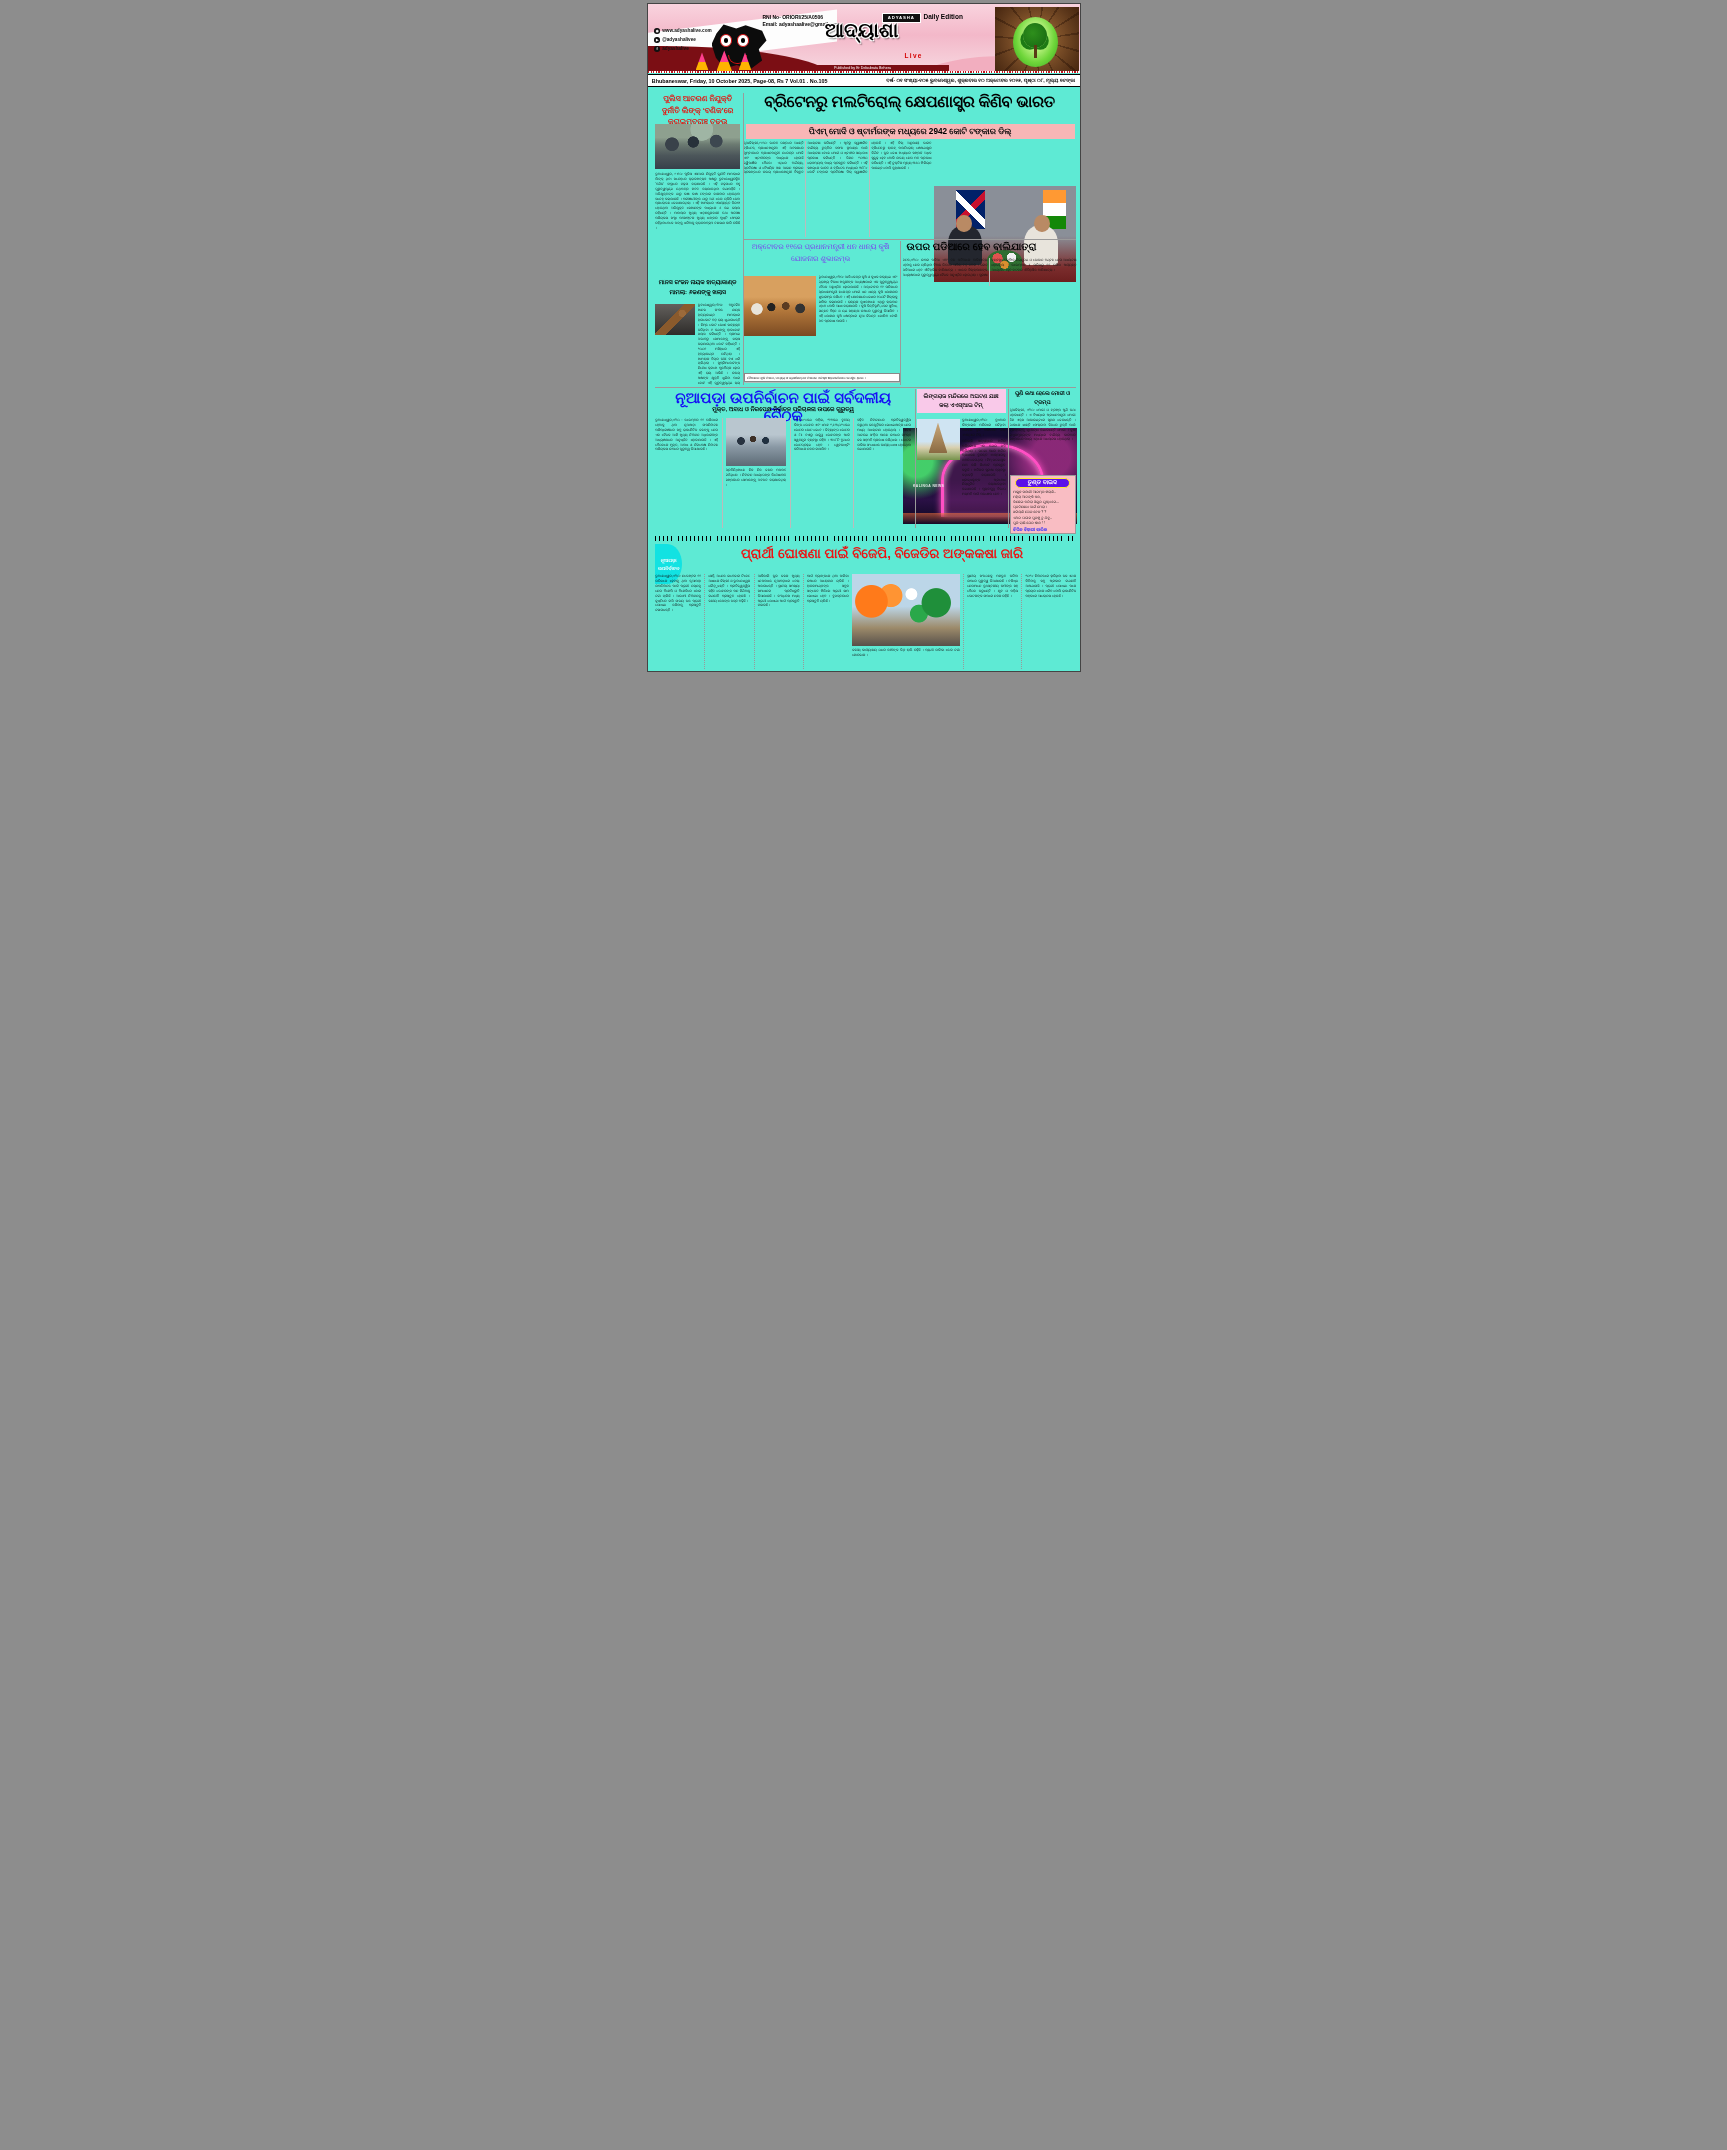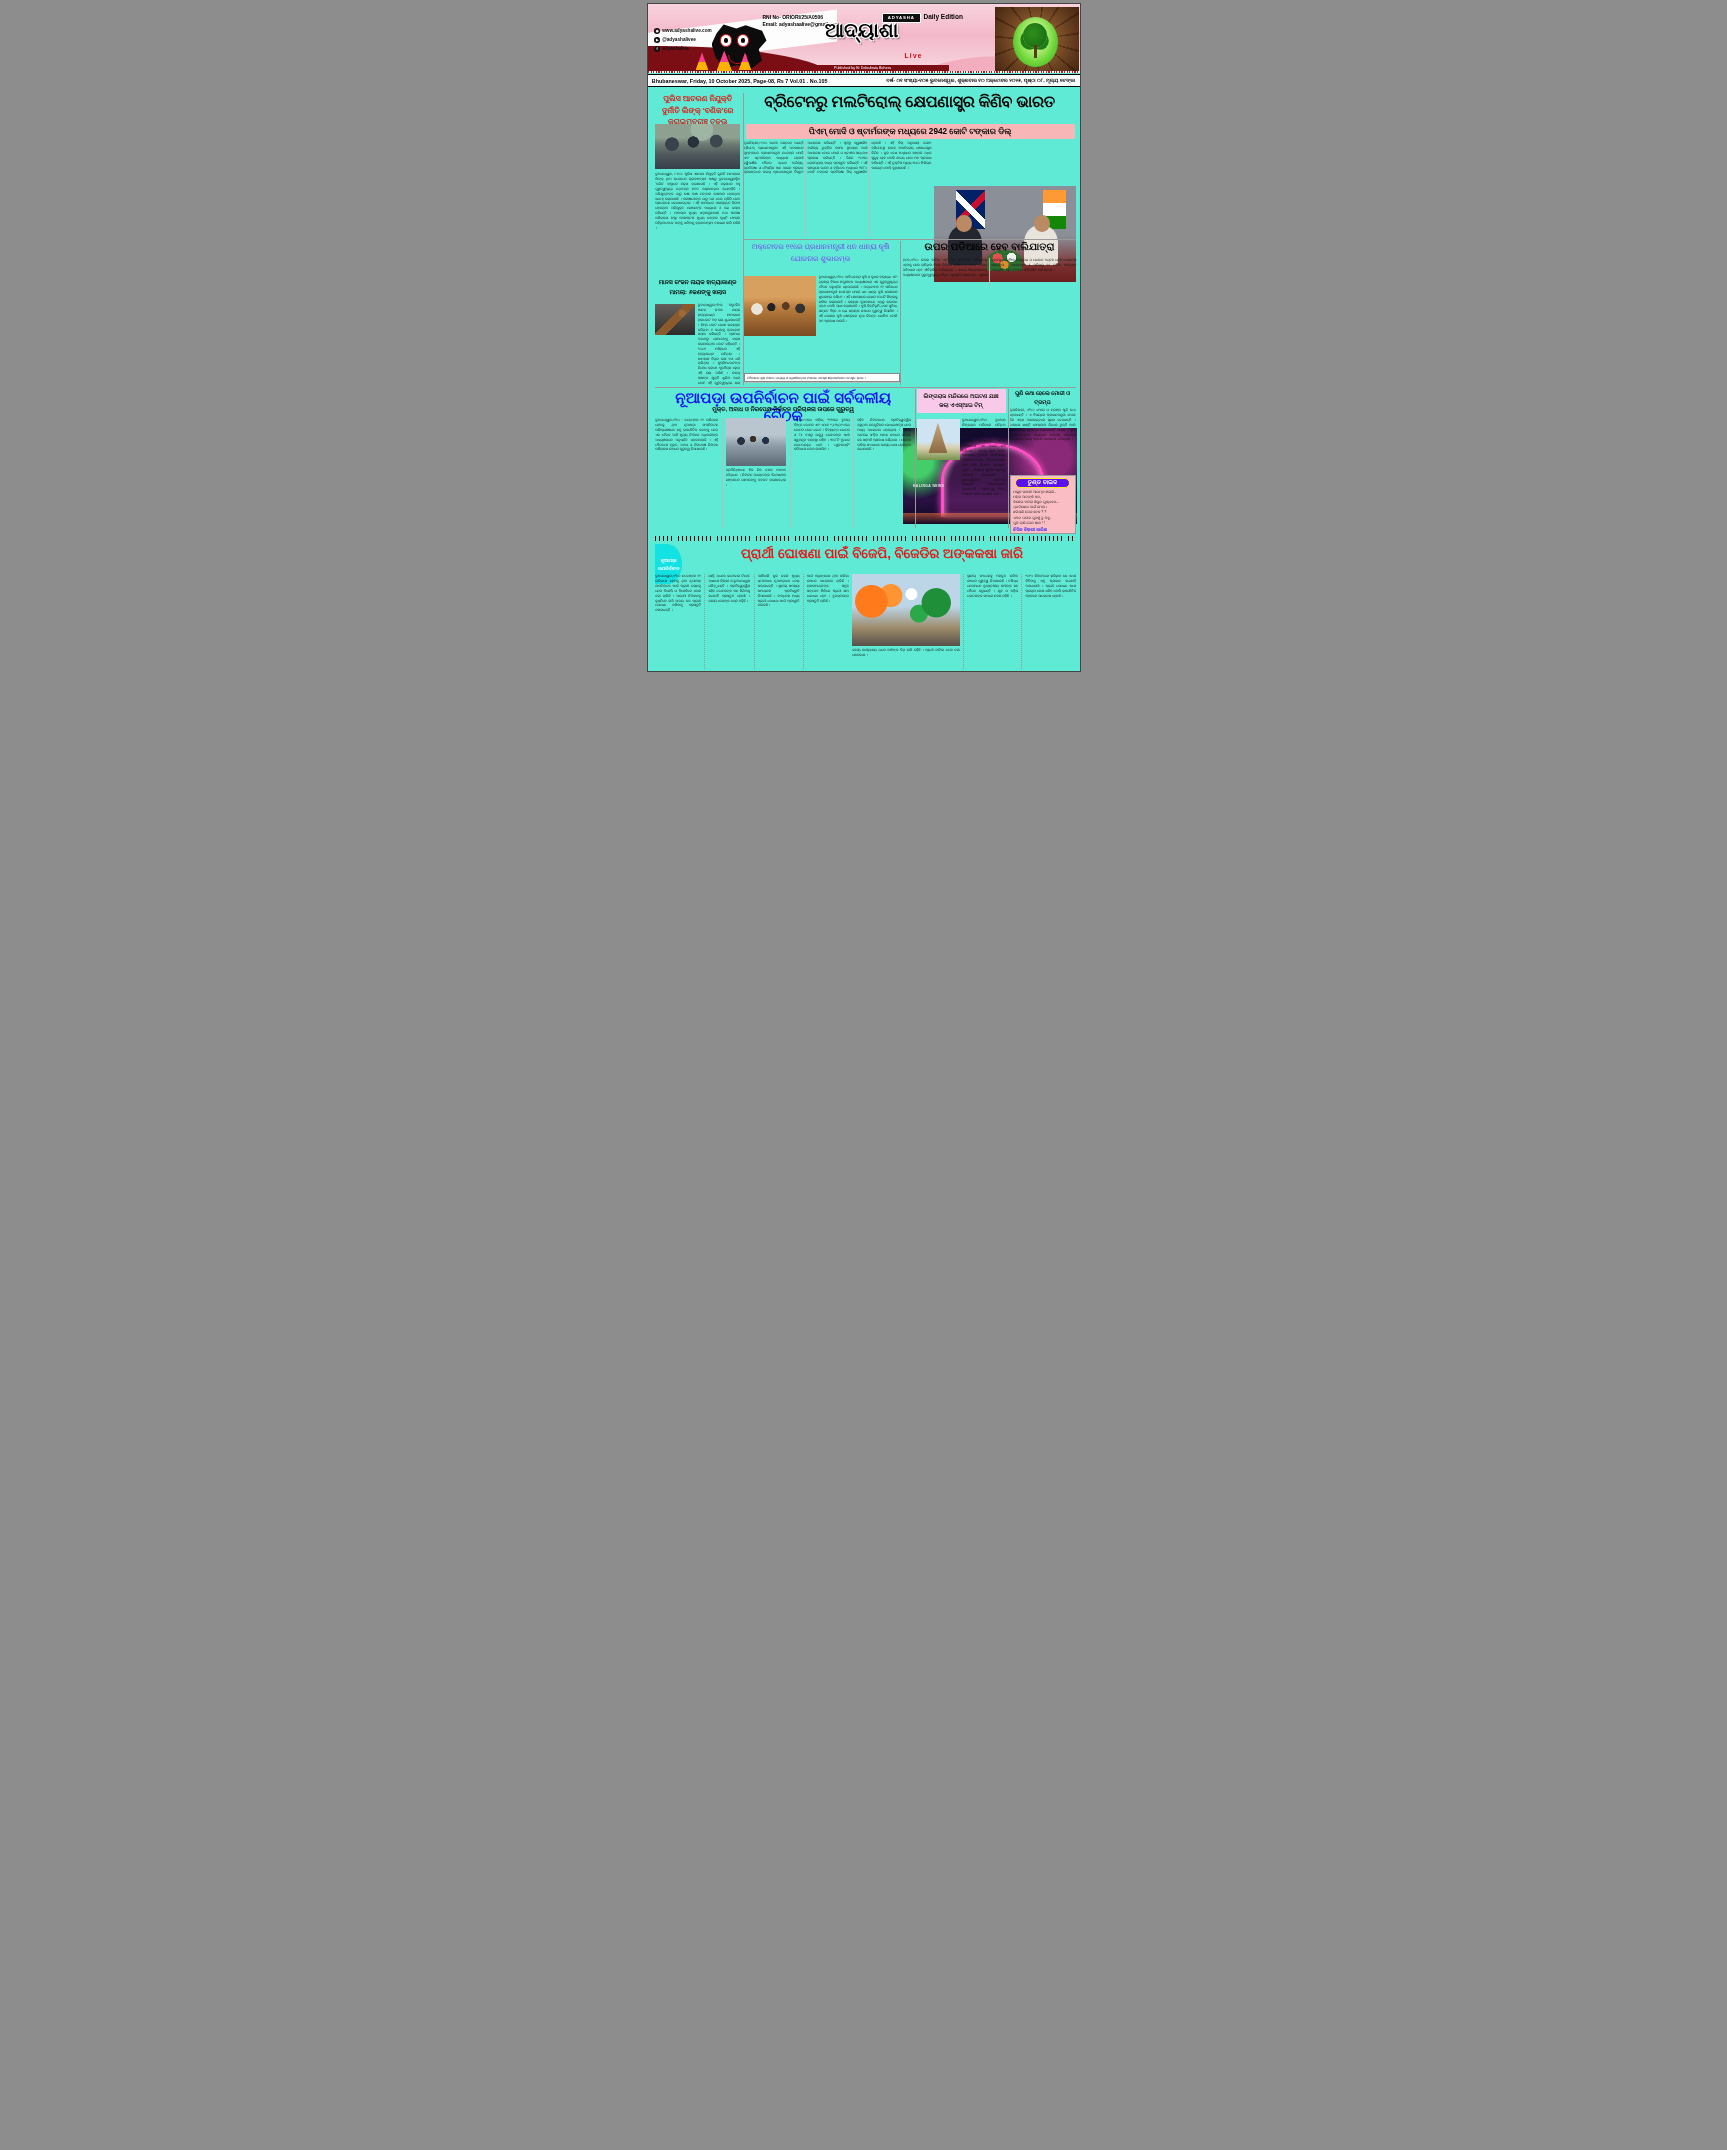--- a/index.html
+++ b/index.html
@@ -188,21 +188,21 @@
 
   <div class="abs hl-purple" style="left:96px;top:237px;width:154px;font-size:7.3px;line-height:1.55;">ଅକ୍ଟୋବର ୧୧ରେ ପ୍ରଧାନମନ୍ତ୍ରୀ ଧନ ଧାନ୍ୟ କୃଷି ଯୋଜନାର ଶୁଭାରମ୍ଭ</div>
   <div class="abs" style="left:96px;top:271px;width:154px;height:96px;overflow:hidden;">
     <div class="photo ph-meet" style="float:left;width:72px;height:60px;margin:0.9px 3px 1.3px 0;"></div>
     <div class="body-txt">ଭୁବନେଶ୍ୱର,୯/୧୦: ଆଜି କେନ୍ଦ୍ର କୃଷି ଓ କୃଷକ କଲ୍ୟାଣ ଏବଂ ଗ୍ରାମ୍ୟ ବିକାଶ ମନ୍ତ୍ରୀଙ୍କ ଅଧ୍ୟକ୍ଷତାରେ ଏକ ଗୁରୁତ୍ୱପୂର୍ଣ୍ଣ ବୈଠକ ଅନୁଷ୍ଠିତ ହୋଇଯାଇଛି । ଅକ୍ଟୋବର ୧୧ ତାରିଖରେ ପ୍ରଧାନମନ୍ତ୍ରୀ ନରେନ୍ଦ୍ର ମୋଦୀ ଧନ ଧାନ୍ୟ କୃଷି ଯୋଜନାର ଶୁଭାରମ୍ଭ କରିବେ । ଏହି ଯୋଜନାରେ ଦେଶର ୧୦୦ଟି ଜିଲ୍ଲାକୁ ସାମିଲ କରାଯାଇଛି । ରାଜ୍ୟର କୃଷକମାନେ ଏଥିରୁ ଲାଭବାନ ହେବେ ବୋଲି ଆଶା କରାଯାଉଛି । କୃଷି ଭିତ୍ତିଭୂମି, ସେଚ ସୁବିଧା, ଉନ୍ନତ ବିହନ ଓ ଋଣ ସହାୟତା ଉପରେ ଗୁରୁତ୍ୱ ଦିଆଯିବ । ଏହି ଯୋଜନା କୃଷି କ୍ଷେତ୍ରରେ ନୂଆ ଦିଗନ୍ତ ଖୋଲିବ ବୋଲି ମତ ପ୍ରକାଶ ପାଇଛି ।</div>
   </div>
   <div class="abs caption-box" style="left:96px;top:369px;width:149px;">ବୈଠକରେ କୃଷି ବିଭାଗ, ମତ୍ସ୍ୟ ଓ ପ୍ରାଣୀସମ୍ପଦ ବିଭାଗର ବରିଷ୍ଠ ଅଧିକାରୀମାନେ ଉପସ୍ଥିତ ଥିଲେ ।</div>
 
   <div class="vr" style="left:252px;top:237px;height:144px;"></div>
 
-  <div class="abs hl-black" style="left:255px;top:237px;width:174px;font-size:10px;text-align:center;">ଉପର ପଡିଆରେ ହେବ ବାଲିଯାତ୍ରା</div>
+  <div class="abs hl-black" style="left:237px;top:237px;width:174px;font-size:10px;text-align:center;">ଉପର ପଡିଆରେ ହେବ ବାଲିଯାତ୍ରା</div>
   <div class="abs body-txt" style="left:255px;top:254px;width:174px;height:27.5px;column-count:2;column-gap:3.9px;column-rule:0.4px solid #bbb;">କଟକ,୯/୧୦: ଉପର ପଡିଆ ଏବଂ ତଳ ପଡିଆରେ ବାଲିଯାତ୍ରା ହେବାକୁ ନେଇ ଚାଲିଥିବା ବିବାଦ ଭିତରେ ଆସିଲା ବଡ଼ ଖବର । ଭରତ ପଡିଆରେ ହେବ ଐତିହାସିକ ବାଲିଯାତ୍ରା । ଏନେଇ ଜିଲ୍ଲାପାଳଙ୍କ ଅଧ୍ୟକ୍ଷତାରେ ଗୁରୁତ୍ୱପୂର୍ଣ୍ଣ ବୈଠକ ଅନୁଷ୍ଠିତ ହୋଇଥିଲା । ସୁରକ୍ଷା ବ୍ୟବସ୍ଥା, ଟ୍ରାଫିକ ନିୟନ୍ତ୍ରଣ ଓ ଦୋକାନ ବଣ୍ଟନ ନେଇ ଆଲୋଚନା ହୋଇଥିଲା । ନଭେମ୍ବର ୫ ତାରିଖରୁ ୧୧ ତାରିଖ ପର୍ଯ୍ୟନ୍ତ ଆୟୋଜିତ ହେବ କଟକର ଐତିହାସିକ ବାଲିଯାତ୍ରା ।</div>
   <div class="abs photo ph-bali" style="left:255px;top:283px;width:174px;height:96px;">
     <div class="arch"></div>
     <div class="glowbar"></div>
     <div class="wm">KALINGA NEWS</div>
   </div>
 
   <div class="hr" style="left:7.7px;top:383px;width:421px;"></div>
 
   <div class="abs hl-blue" style="left:7.7px;top:385px;width:256px;font-size:15px;">ନୂଆପଡ଼ା ଉପନିର୍ବାଚନ ପାଇଁ ସର୍ବଦଳୀୟ ବୈଠକ</div>

